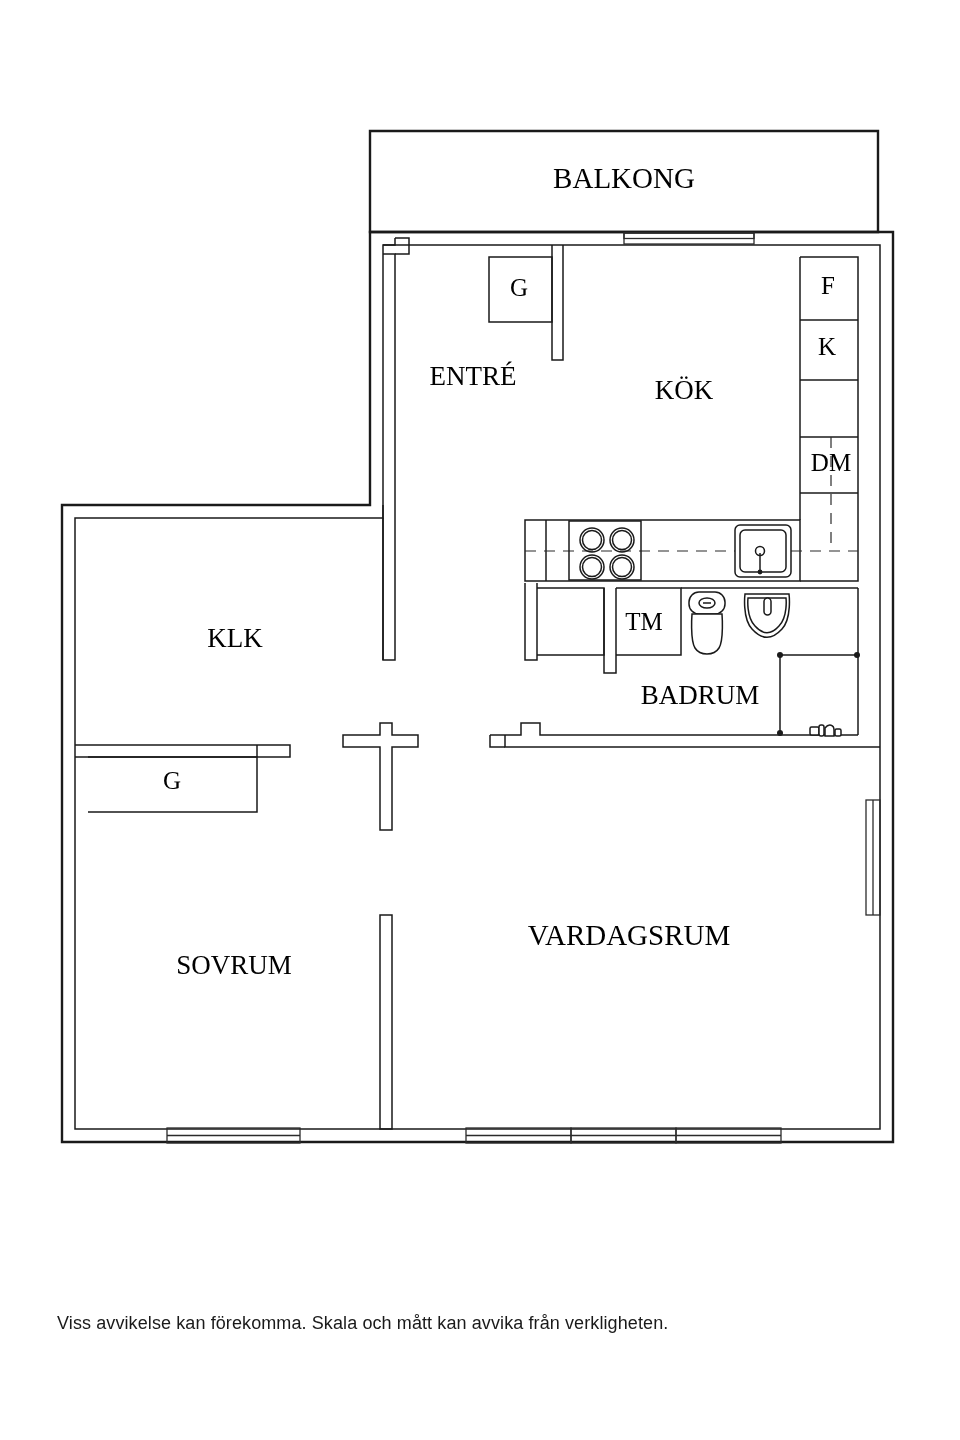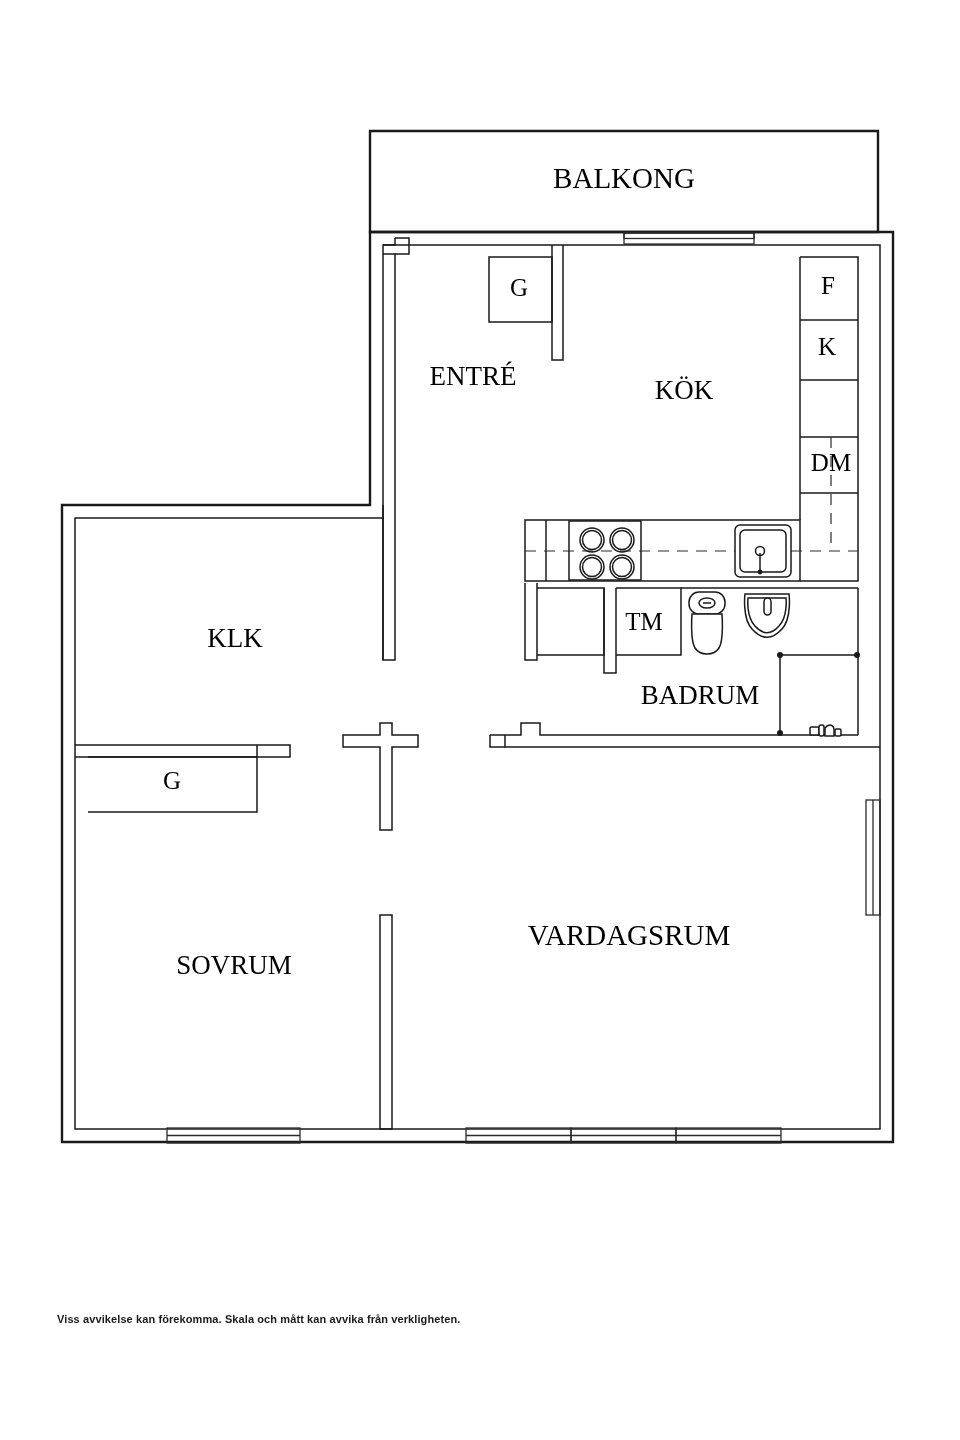--- a/index.html
+++ b/index.html
@@ -33,25 +33,24 @@
     dominant-baseline: middle;
   }
   .label-xl { font-size: 29px; }
   .label-lg { font-size: 27px; }
   .label-md { font-size: 25px; }
   .disclaimer {
     position: absolute;
     left: 57px;
     top: 1313px;
     font-family: "Liberation Sans", sans-serif;
-    font-size: 11px;
+    font-size: 18px;
     color: #1a1a1a;
     letter-spacing: 0.1px;
     white-space: nowrap;
-    font-weight: bold;
   }
   .wall    { fill: none; stroke: #1a1a1a; stroke-width: 2.4; }
   .wall-th { fill: none; stroke: #1a1a1a; stroke-width: 1.5; }
   .thin    { fill: none; stroke: #2b2b2b; stroke-width: 1.3; }
   .fix     { fill: none; stroke: #1a1a1a; stroke-width: 1.5; }
   .fix-f   { fill: #ffffff; stroke: #1a1a1a; stroke-width: 1.5; }
   .dash    { fill: none; stroke: #2b2b2b; stroke-width: 1.2; stroke-dasharray: 11 8; }
   .dot     { fill: #1a1a1a; }
 </style>
 </head>

